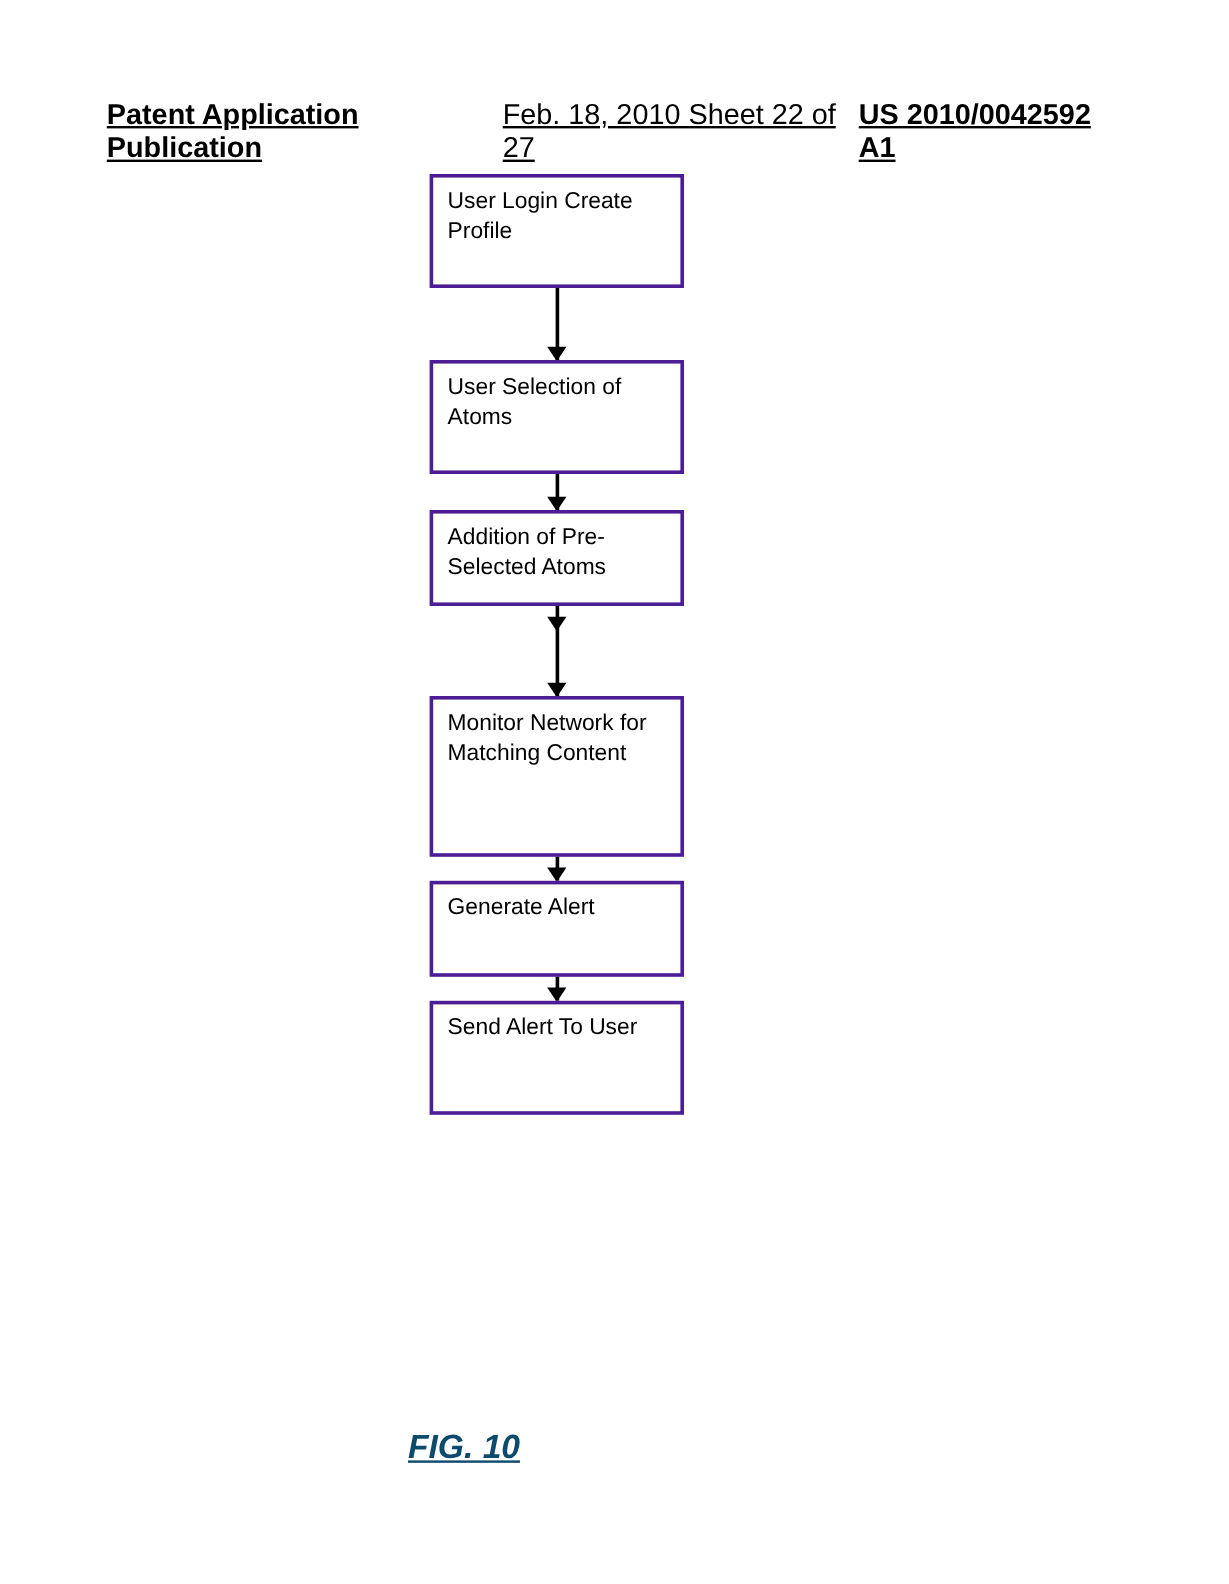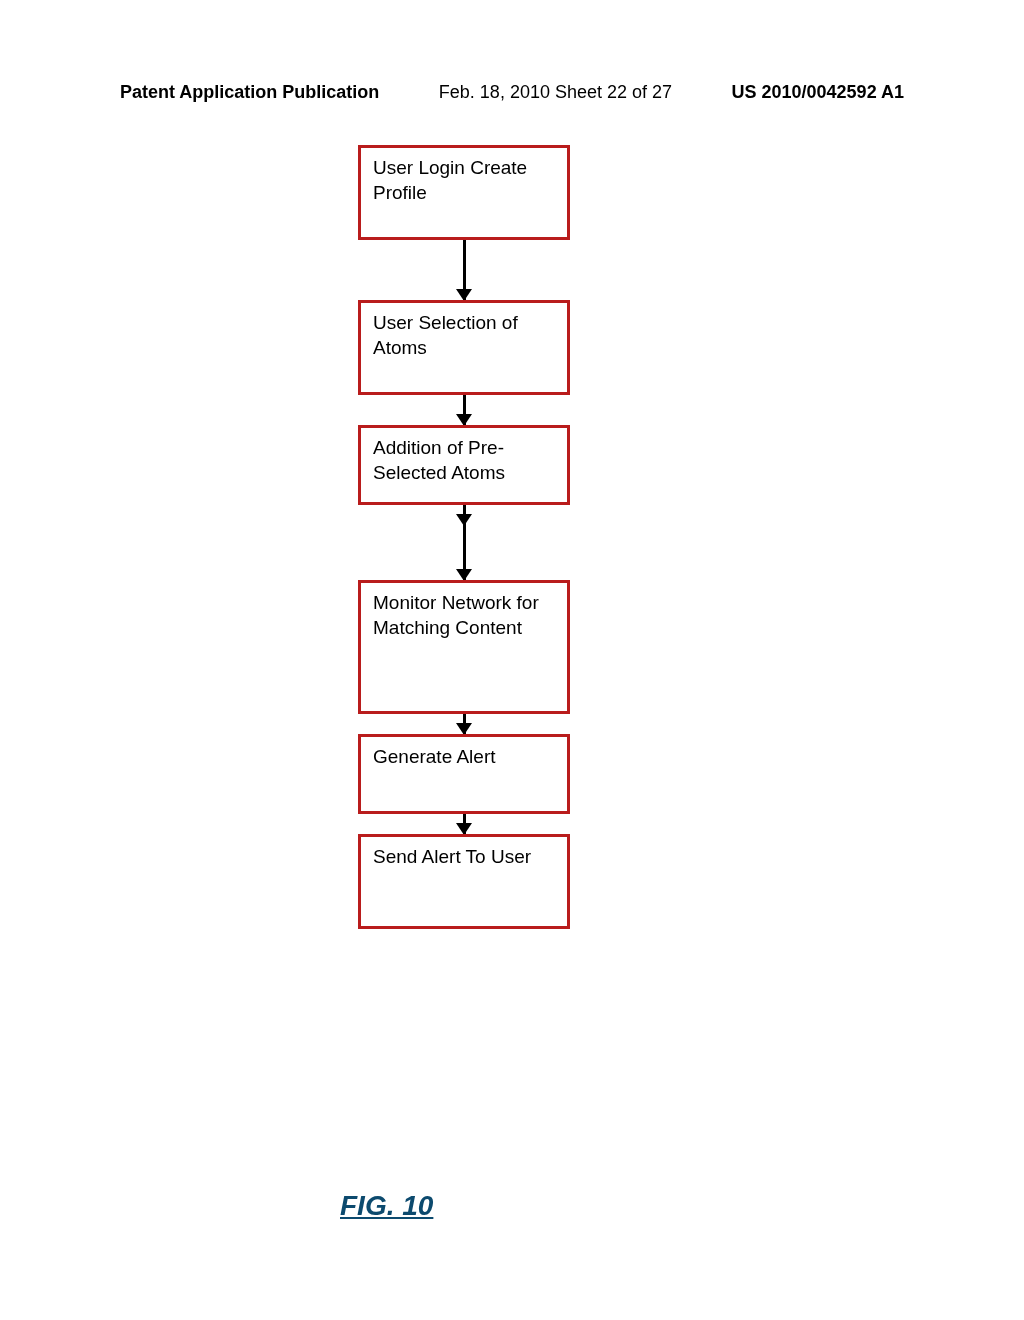--- a/index.html
+++ b/index.html
@@ -12,43 +12,44 @@
       height: 1320px;
       background: #ffffff;
       font-family: Arial, Helvetica, sans-serif;
       position: relative;
     }
     .header {
       position: absolute;
       top: 82px;
       left: 0;
       width: 100%;
-      padding: 0 120px;
+      padding: 0 89px;
       display: flex;
       justify-content: space-between;
-      font-size: 18px;
+      font-size: 24px;
       color: #000;
+      text-decoration: underline;
     }
     .header-left {
       font-weight: bold;
     }
     .header-center {
       font-weight: normal;
     }
     .header-right {
       font-weight: bold;
     }
     .flowchart {
       position: absolute;
       top: 145px;
       left: 358px;
       width: 215px;
     }
     .box {
-      border: 3px solid #b91c1c;
+      border: 3px solid #4c1d95;
       width: 212px;
       padding: 8px 12px;
       font-size: 19px;
       color: #000;
       background: #fff;
       position: relative;
       line-height: 1.3;
     }
     .box.h95 { height: 95px; }
     .box.h90 { height: 80px; }

